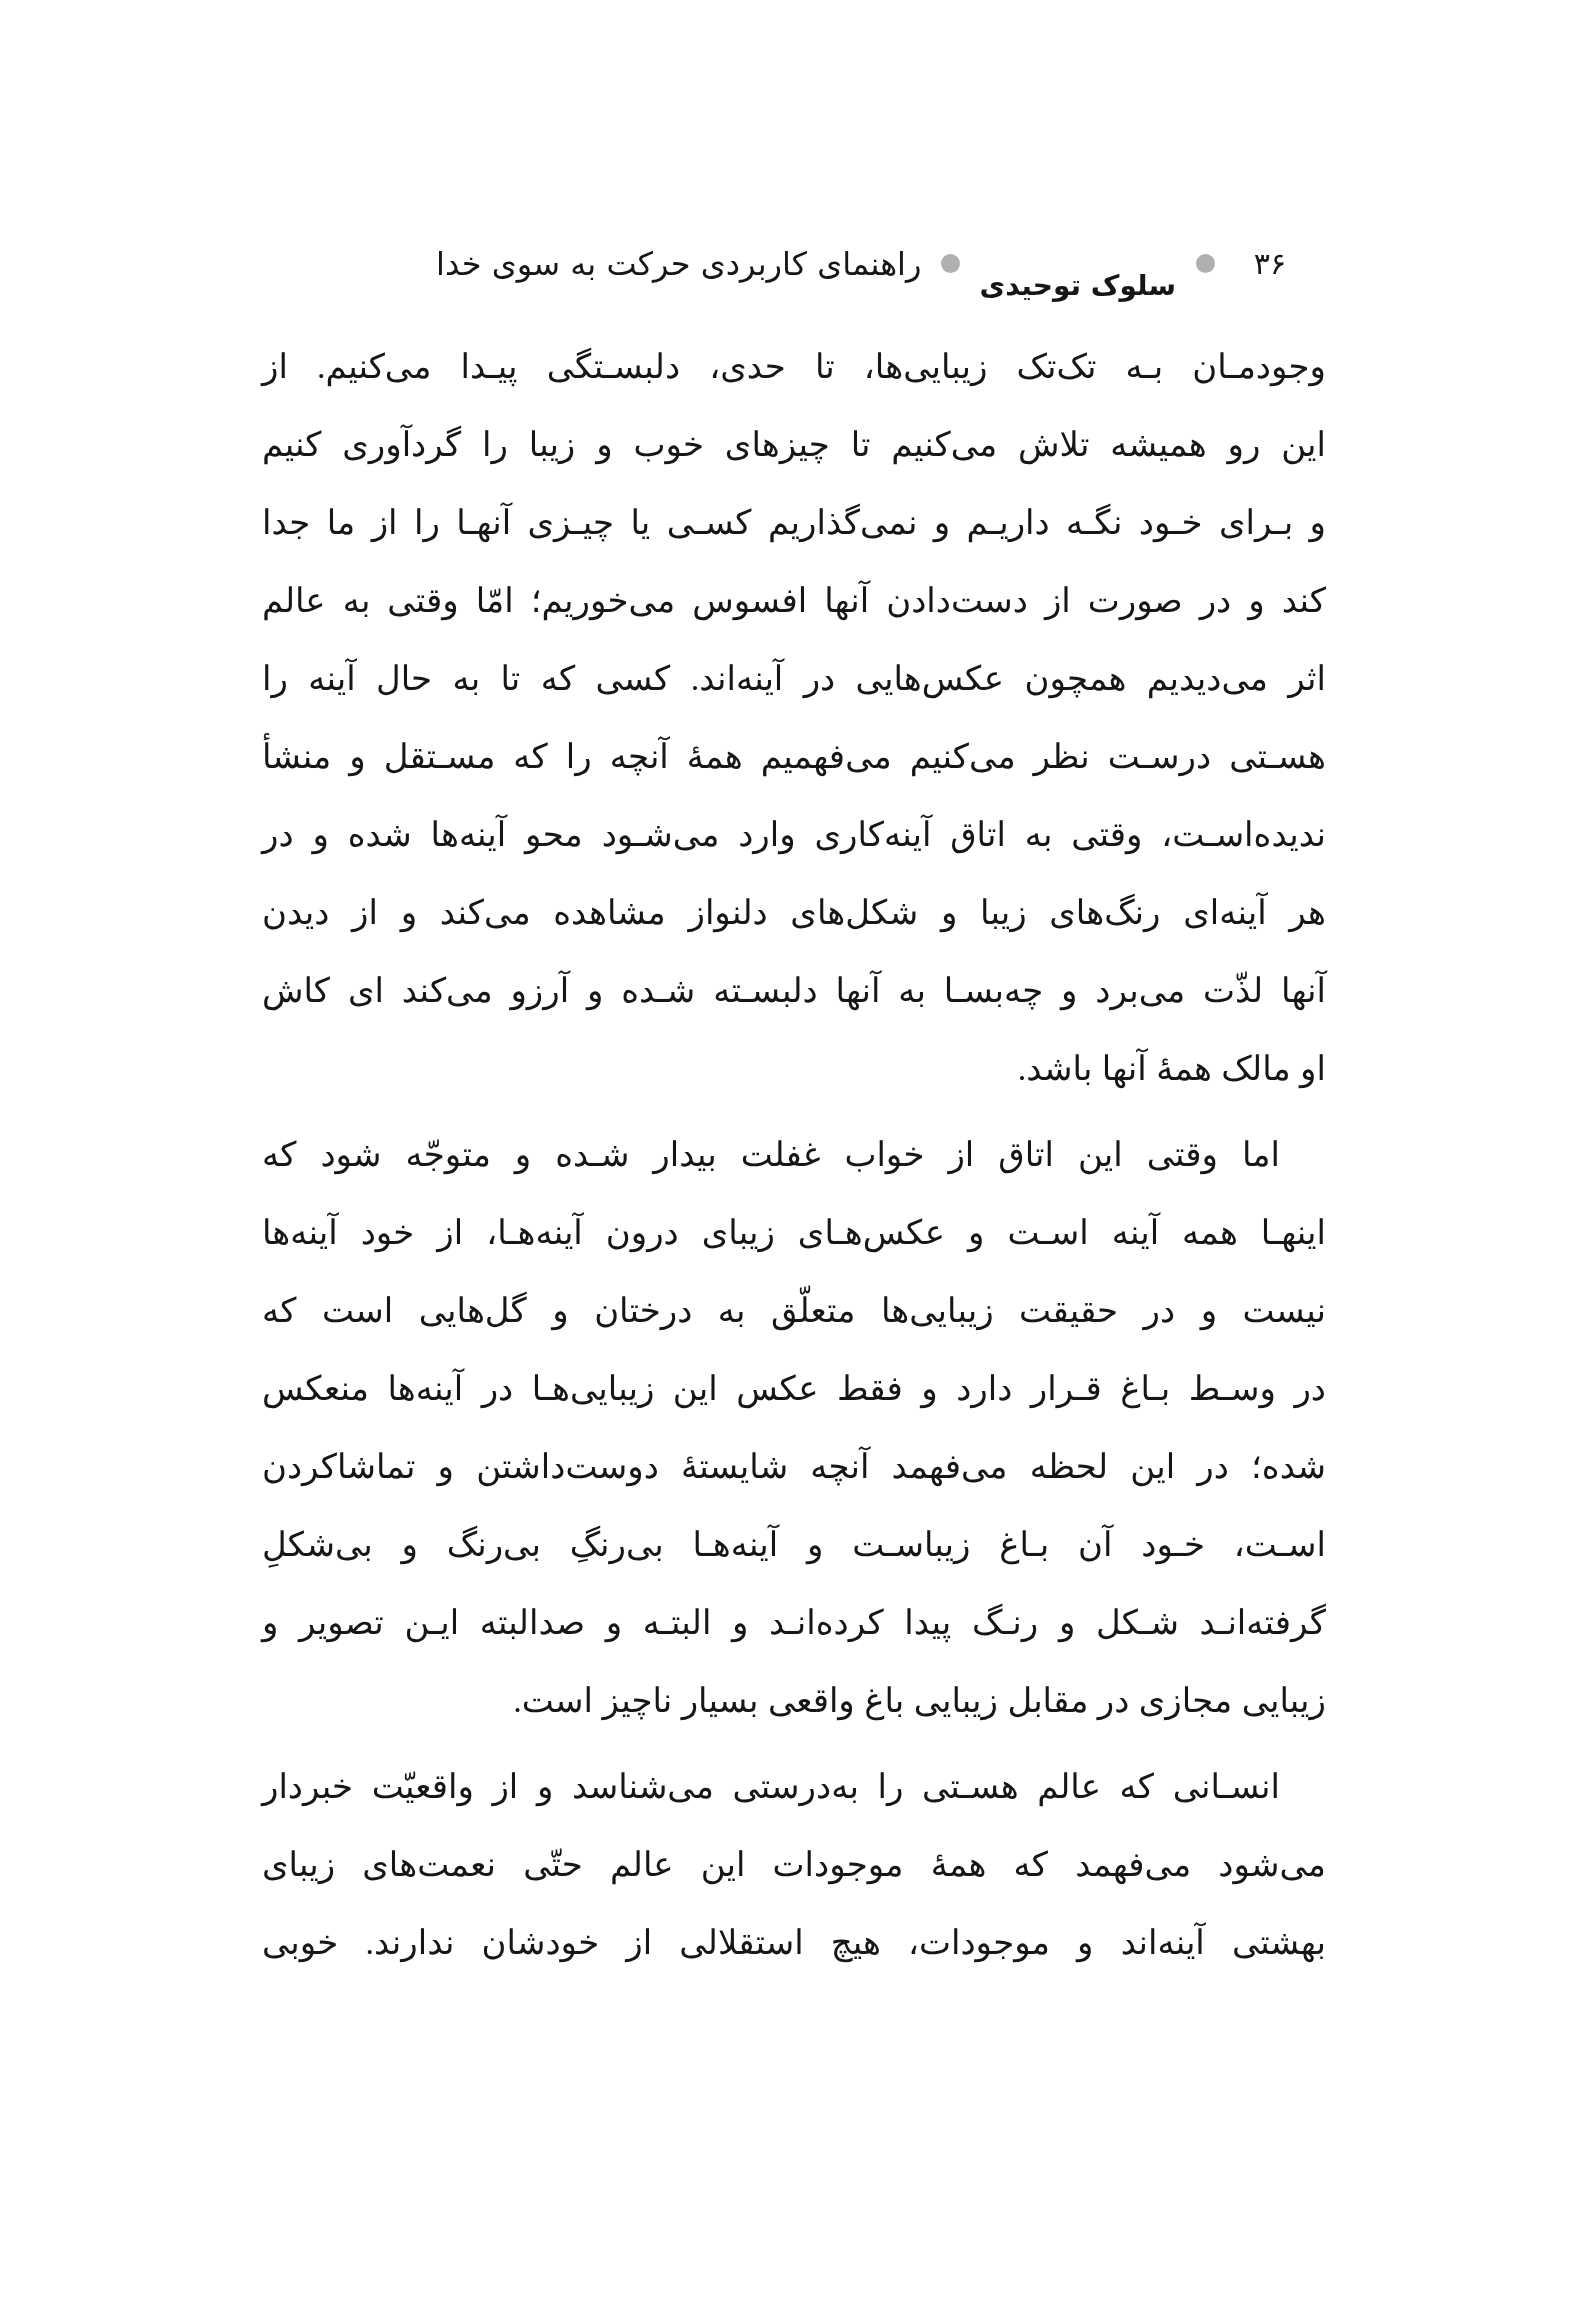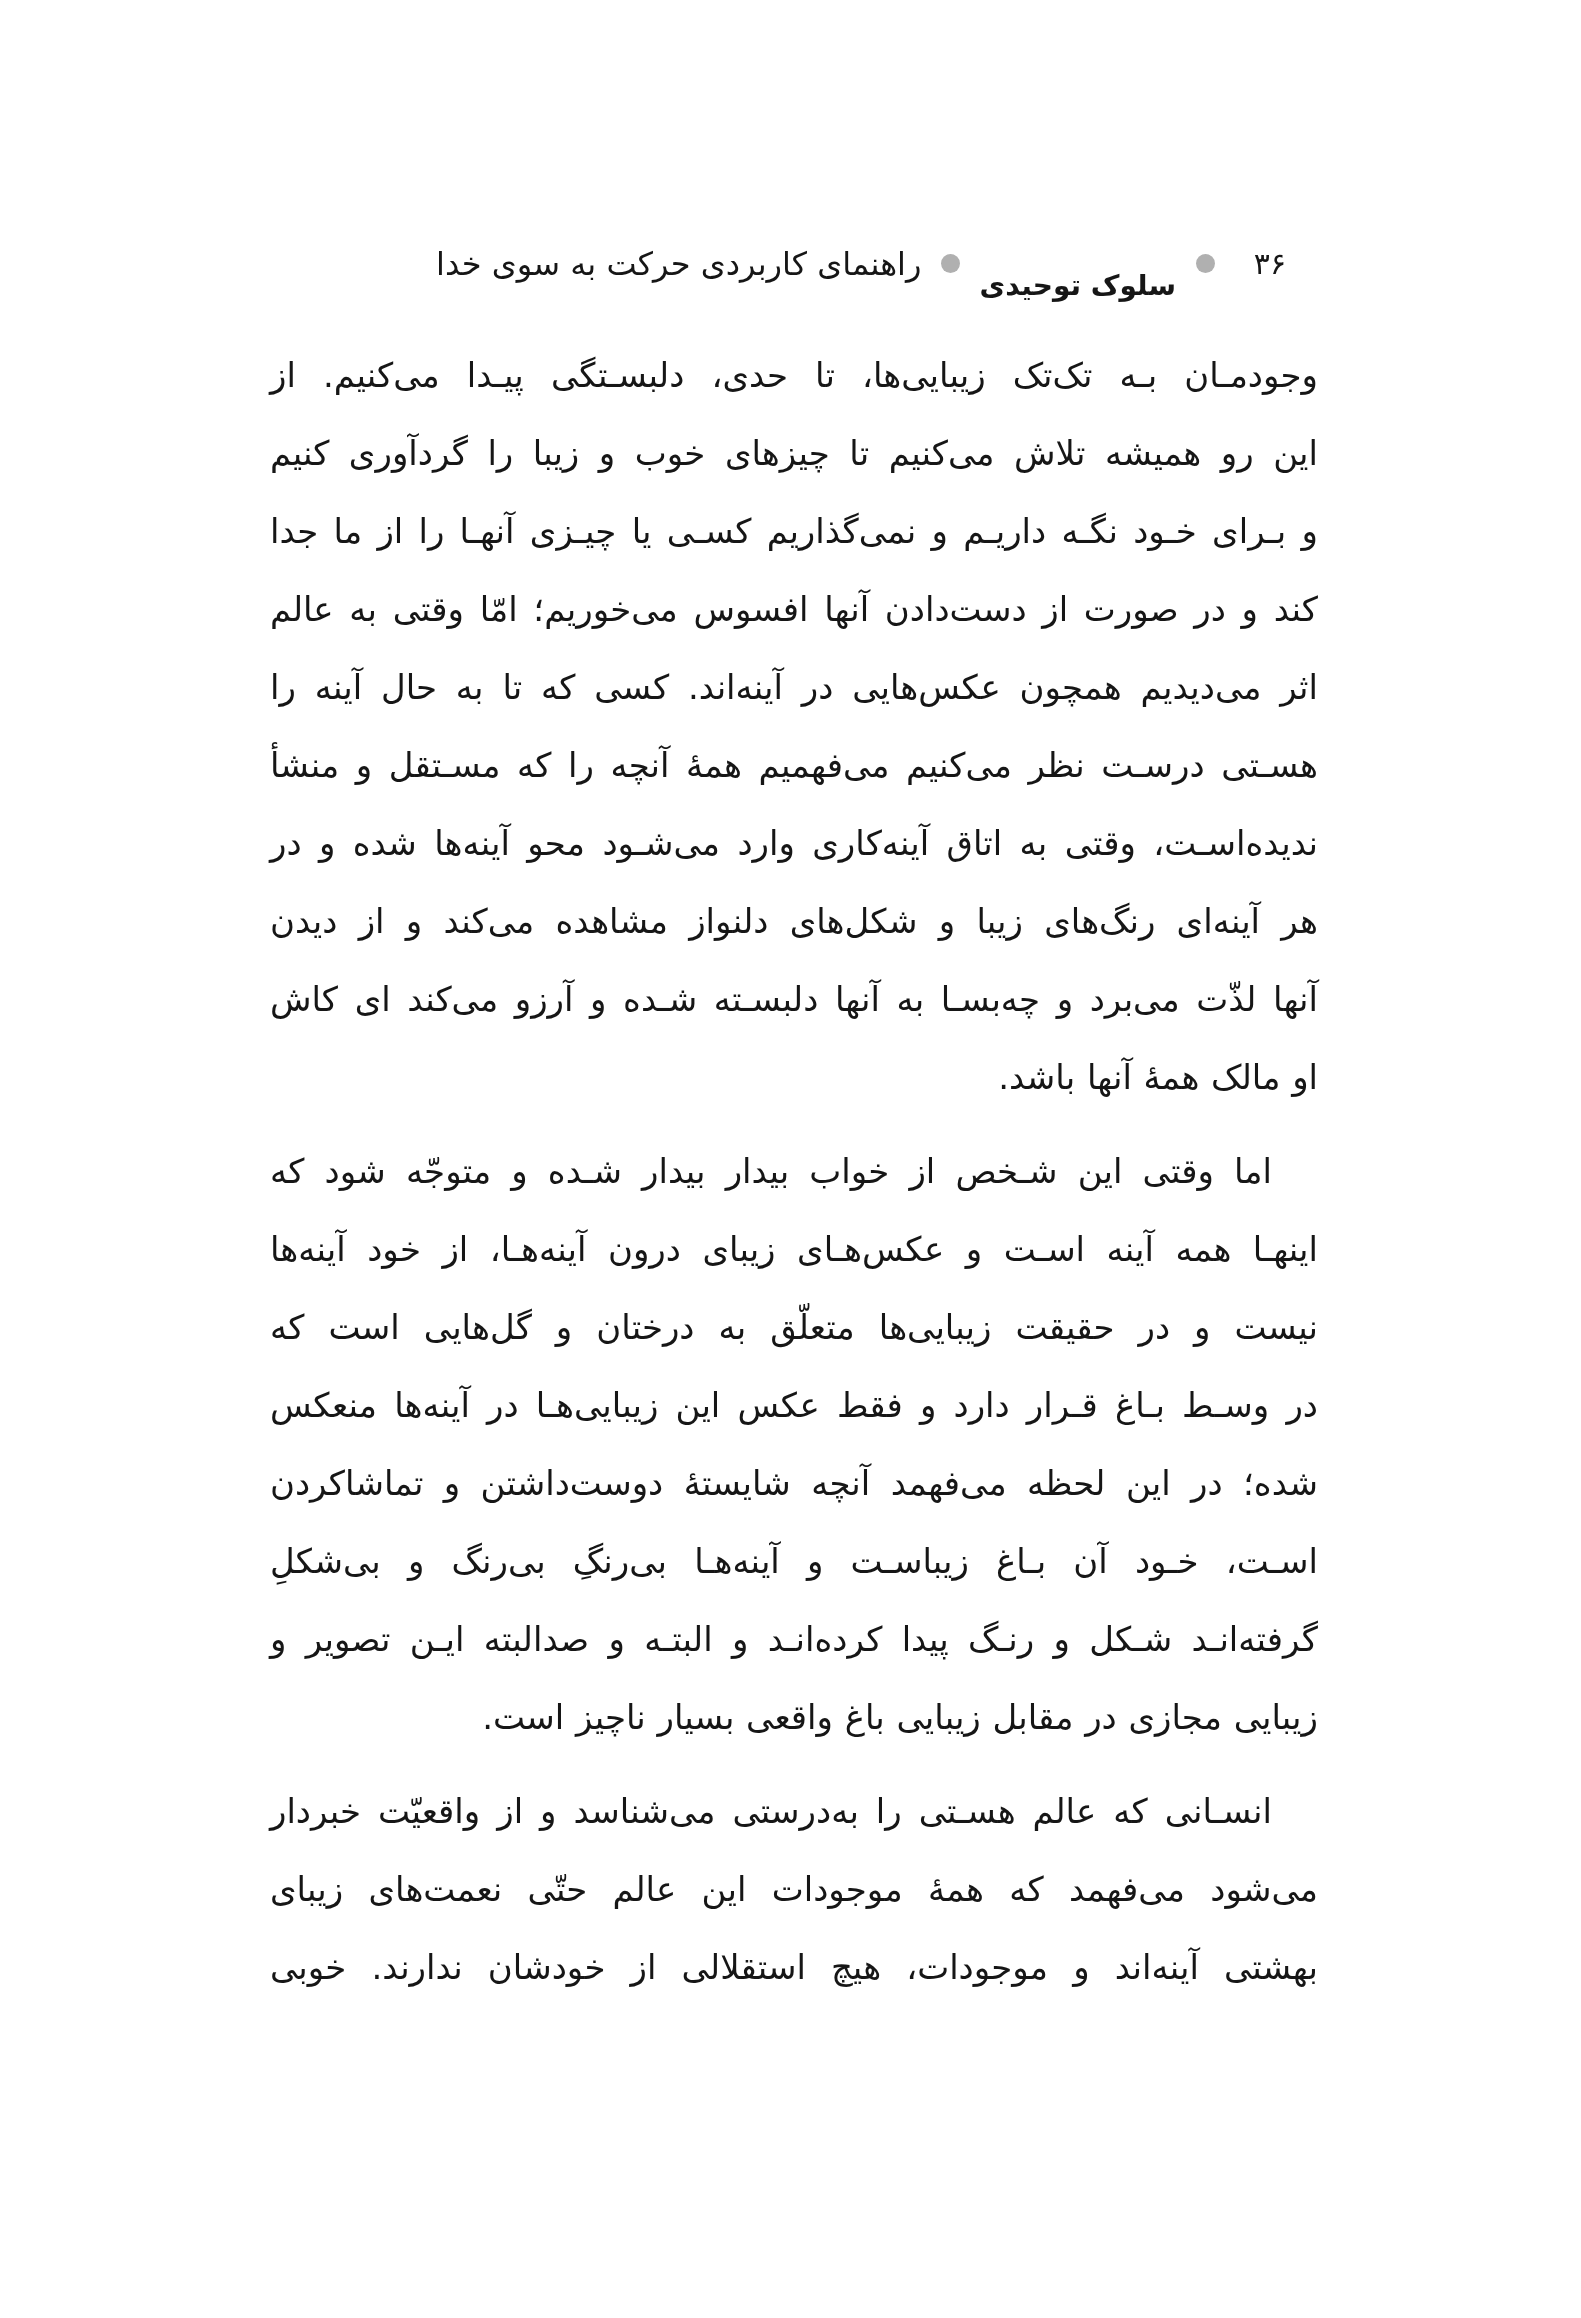--- a/index.html
+++ b/index.html
@@ -53,21 +53,21 @@
   
   .body-text {
     position: absolute;
     top: 320px;
     left: 254px;
     width: 1080px;
     direction: rtl;
     font-size: 34px;
     line-height: 78px;
   }
-  .para { margin: 16px; padding: 0; }
+  .para { margin: 8px; padding: 0; font-family: Liberation Serif, serif; }
   .line {
     text-align: justify;
     text-align-last: justify;
     word-spacing: 0.9px;
   }
   .line.flush {
     text-align-last: right;
   }
   .line.indent {
     padding-right: 46px;
@@ -93,21 +93,21 @@
         <div class="line">و بـرای خـود نگـه داریـم و نمی‌گذاریم کسـی یا چیـزی آنهـا را از ما جدا</div>
         <div class="line">کند و در صورت از دست‌دادن آنها افسوس می‌خوریم؛ امّا وقتی به عالم</div>
         <div class="line">اثر می‌دیدیم همچون عکس‌هایی در آینه‌اند. کسی که تا به حال آینه را</div>
         <div class="line">هسـتی درسـت نظر می‌کنیم می‌فهمیم همهٔ آنچه را که مسـتقل و منشأ</div>
         <div class="line">ندیده‌اسـت، وقتی به اتاق آینه‌کاری وارد می‌شـود محو آینه‌ها شده و در</div>
         <div class="line">هر آینه‌ای رنگ‌های زیبا و شکل‌های دلنواز مشاهده می‌کند و از دیدن</div>
         <div class="line">آنها لذّت می‌برد و چه‌بسـا به آنها دلبسـته شـده و آرزو می‌کند ای کاش</div>
         <div class="line flush">او مالک همهٔ آنها باشد.</div>
       </div>
       <div class="para">
-        <div class="line indent">اما وقتی این شـخص از خواب بیدار بیدار شـده و متوجّه شود که</div>
+        <div class="line indent">اما وقتی این اتاق از خواب غفلت بیدار شـده و متوجّه شود که</div>
         <div class="line">اینهـا همه آینه اسـت و عکس‌هـای زیبای درون آینه‌هـا، از خود آینه‌ها</div>
         <div class="line">نیست و در حقیقت زیبایی‌ها متعلّق به درختان و گل‌هایی است که</div>
         <div class="line">در وسـط بـاغ قـرار دارد و فقط عکس این زیبایی‌هـا در آینه‌ها منعکس</div>
         <div class="line">شده؛ در این لحظه می‌فهمد آنچه شایستهٔ دوست‌داشتن و تماشاکردن</div>
         <div class="line">اسـت، خـود آن بـاغ زیباسـت و آینه‌هـا بی‌رنگِ بی‌رنگ و بی‌شکلِ</div>
         <div class="line">گرفته‌انـد شـکل و رنـگ پیدا کرده‌انـد و البتـه و صدالبته ایـن تصویر و</div>
         <div class="line flush">زیبایی مجازی در مقابل زیبایی باغ واقعی بسیار ناچیز است.</div>
       </div>
       <div class="para">
         <div class="line indent">انسـانی که عالم هسـتی را به‌درستی می‌شناسد و از واقعیّت خبردار</div>

